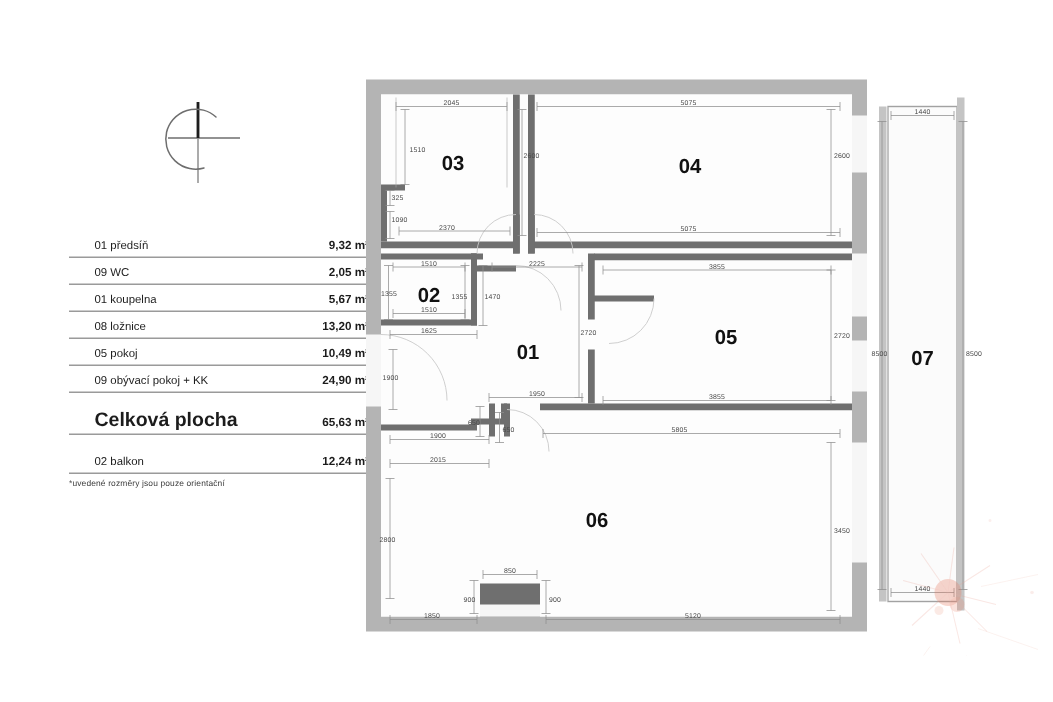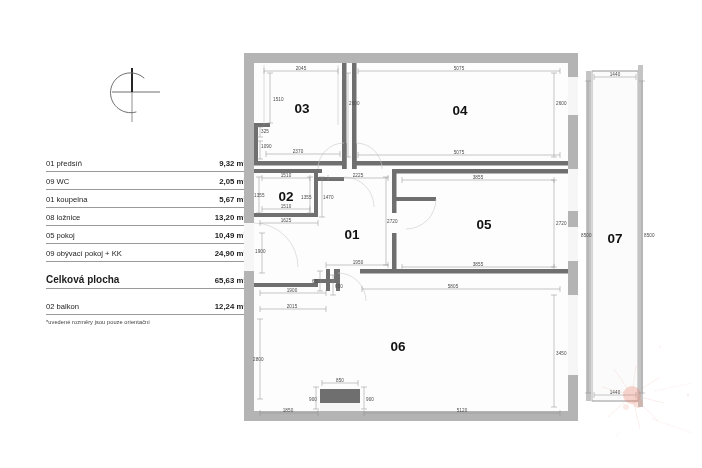--- a/index.html
+++ b/index.html
@@ -36,31 +36,31 @@
     display: flex;
     justify-content: space-between;
     align-items: baseline;
     font-size: 7.6px;
     line-height: 11px;
     padding-bottom: 2px;
     margin-bottom: 4px;
     border-bottom: 1px solid #9a9a9a;
     color: #1c1c1c;
   }
-  .legend-row .lbl { white-space: nowrap; }
+  .legend-row .lbl { white-space: nowrap; margin-left: 17px; }
   .legend-row .val {
     font-weight: bold;
     font-size: 7.8px;
     white-space: nowrap;
   }
   .legend-row.total {
     margin-top: 12px;
     font-weight: bold;
   }
-  .legend-row.total .lbl { font-weight: bold; font-size: 10px; }
+  .legend-row.total .lbl { font-weight: bold; font-size: 13px; }
   .legend-row.balcony { margin-top: 12px; }
   #legend-note {
     font-size: 5.6px;
     color: #3a3a3a;
     margin-top: 1px;
     letter-spacing: .1px;
   }
 
   
   #compass {

